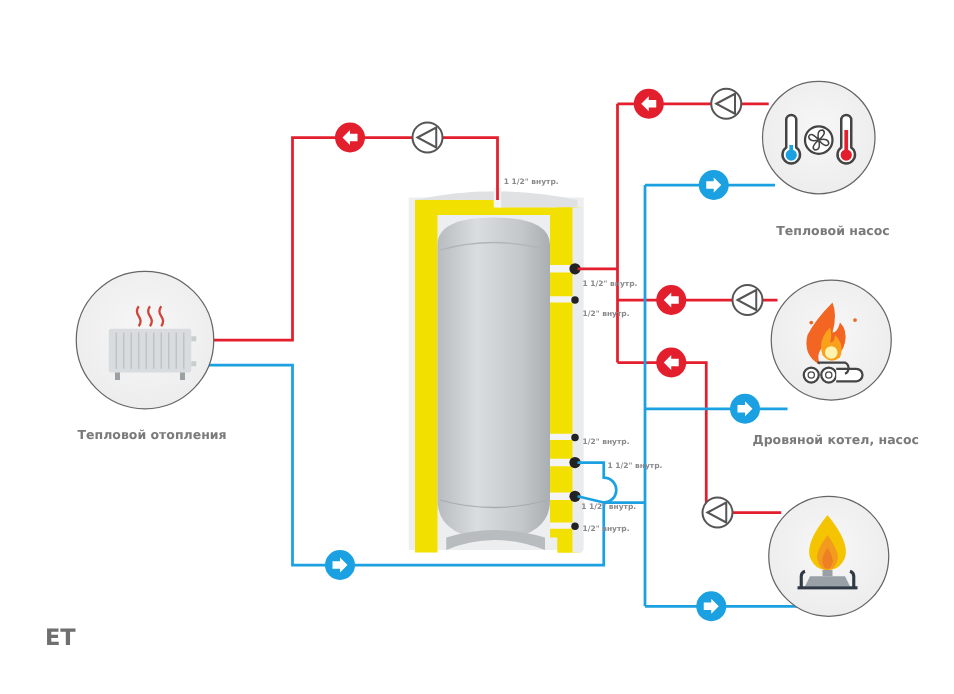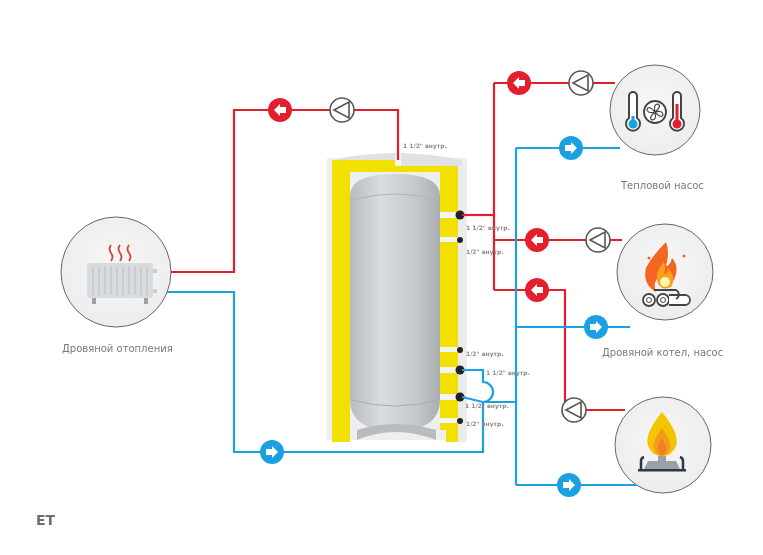--- a/index.html
+++ b/index.html
@@ -1,20 +1,20 @@
 <!DOCTYPE html>
 <html><head>
 <meta charset="utf-8">
 <style>
   html, body { margin:0; padding:0; background:#ffffff; }
   body { width:763px; height:555px; position:relative; overflow:hidden; font-family:"DejaVu Sans", sans-serif; }
   svg#diagram { position:absolute; left:0; top:0; }
-  .label { position:absolute; font-family:"DejaVu Sans", sans-serif; font-weight:normal; color:#7a7a7a; font-size:10px; white-space:nowrap; }
+  .label { position:absolute; font-family:"DejaVu Sans", sans-serif; font-weight:bold; color:#7a7a7a; font-size:10px; white-space:nowrap; }
   .port { position:absolute; font-family:"DejaVu Sans", sans-serif; font-weight:bold; color:#8a8a8a; font-size:6px; white-space:nowrap; }
-  .brand { position:absolute; left:36px; top:500px; font-family:"DejaVu Sans", sans-serif; font-weight:bold; font-size:14px; color:#6f6f6f;margin-top:12px; }
+  .brand { position:absolute; left:36px; top:500px; font-family:"DejaVu Sans", sans-serif; font-weight:bold; font-size:18px; color:#6f6f6f; }
 </style>
 </head>
 <body>
 
 <svg id="diagram" width="763" height="555" viewBox="0 0 763 555">
   <defs>
     <linearGradient id="tankGrad" x1="0" x2="1" y1="0" y2="0">
       <stop offset="0" stop-color="#b7bcc0"></stop>
       <stop offset="0.35" stop-color="#dadddf"></stop>
       <stop offset="0.75" stop-color="#c3c7ca"></stop>
@@ -215,21 +215,21 @@
       <path d="M662 438 q-5 8 -4 12 q1 5 4 5 q3 0 4 -5 q1 -4 -4 -12 Z" fill="#ee7f22"></path>
       <rect x="658" y="456" width="8" height="5" fill="#9aa1a6"></rect>
       <path d="M648 461 h28 l4 8 h-36 Z" fill="#9aa1a6"></path>
       <rect x="638" y="469" width="48" height="2.5" fill="#2f3a46"></rect>
       <path d="M641 470 v-9 q0 -3 3 -4" fill="none" stroke="#2f3a46" stroke-width="2.5"></path>
       <path d="M683 470 v-9 q0 -3 -3 -4" fill="none" stroke="#2f3a46" stroke-width="2.5"></path>
     </g>
   </g>
 </svg>
 
-<div class="label" style="left:62px; top:343px;">Дровяной отопления</div>
+<div class="label" style="left:62px; top:343px;">Тепловой отопления</div>
 <div class="label" style="left:621px; top:180px;">Тепловой насос</div>
 <div class="label" style="left:602px; top:347px;">Дровяной котел, насос</div>
 
 <div class="port" style="left:403px; top:142px;">1 1/2" внутр.</div>
 <div class="port" style="left:466px; top:224px;">1 1/2" внутр.</div>
 <div class="port" style="left:466px; top:248px;">1/2" внутр.</div>
 <div class="port" style="left:466px; top:350px;">1/2" внутр.</div>
 <div class="port" style="left:486px; top:369px;">1 1/2" внутр.</div>
 <div class="port" style="left:465px; top:402px;">1 1/2" внутр.</div>
 <div class="port" style="left:466px; top:420px;">1/2" внутр.</div>

